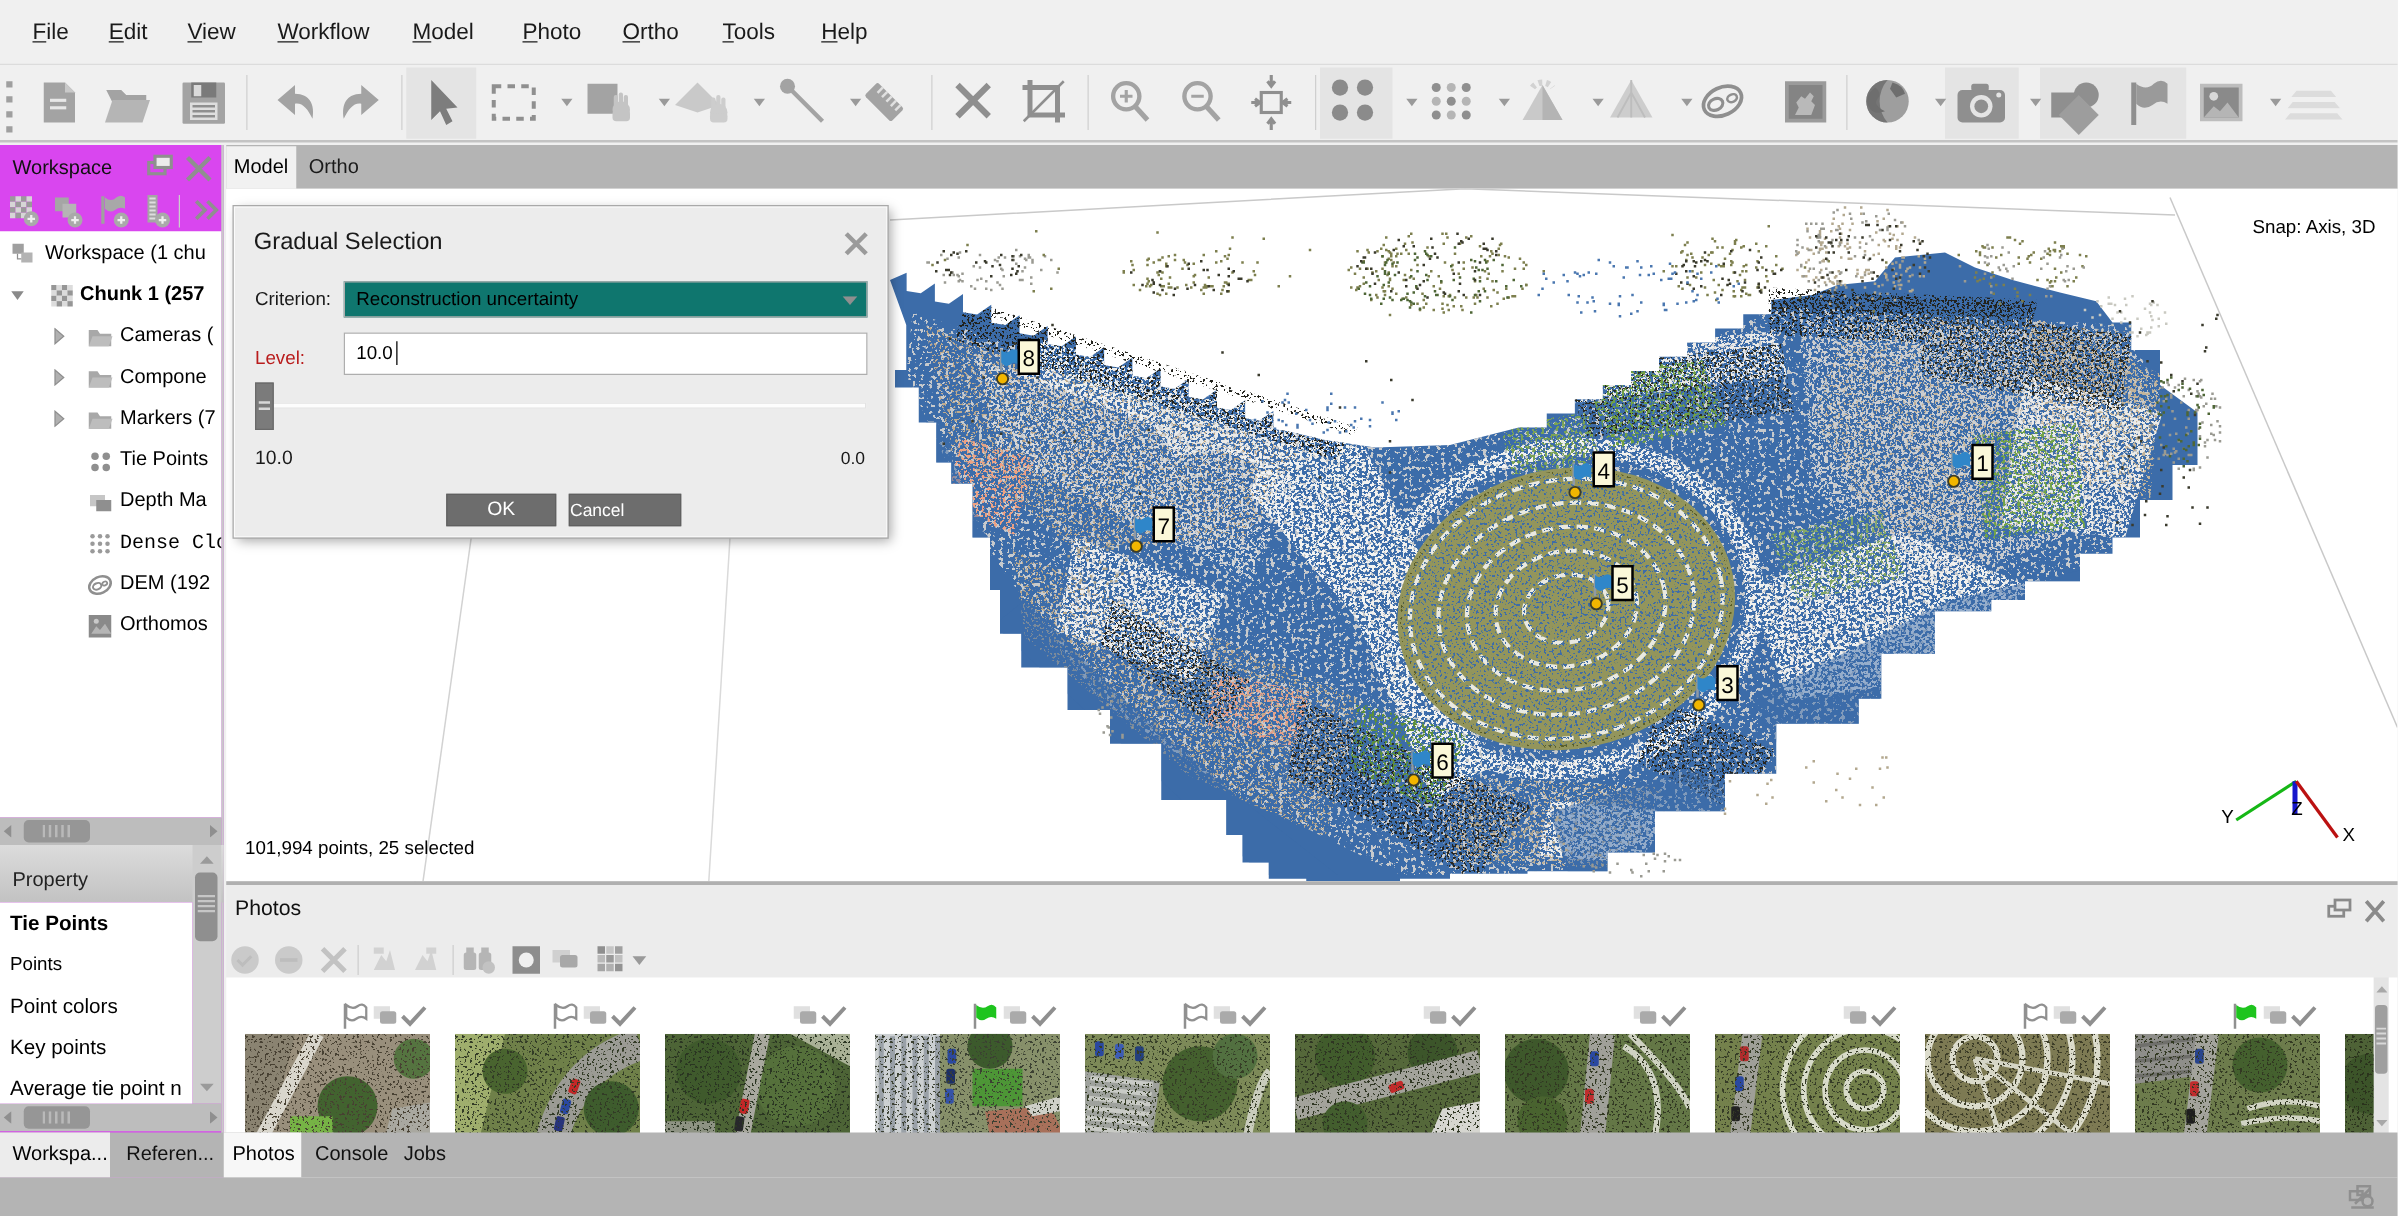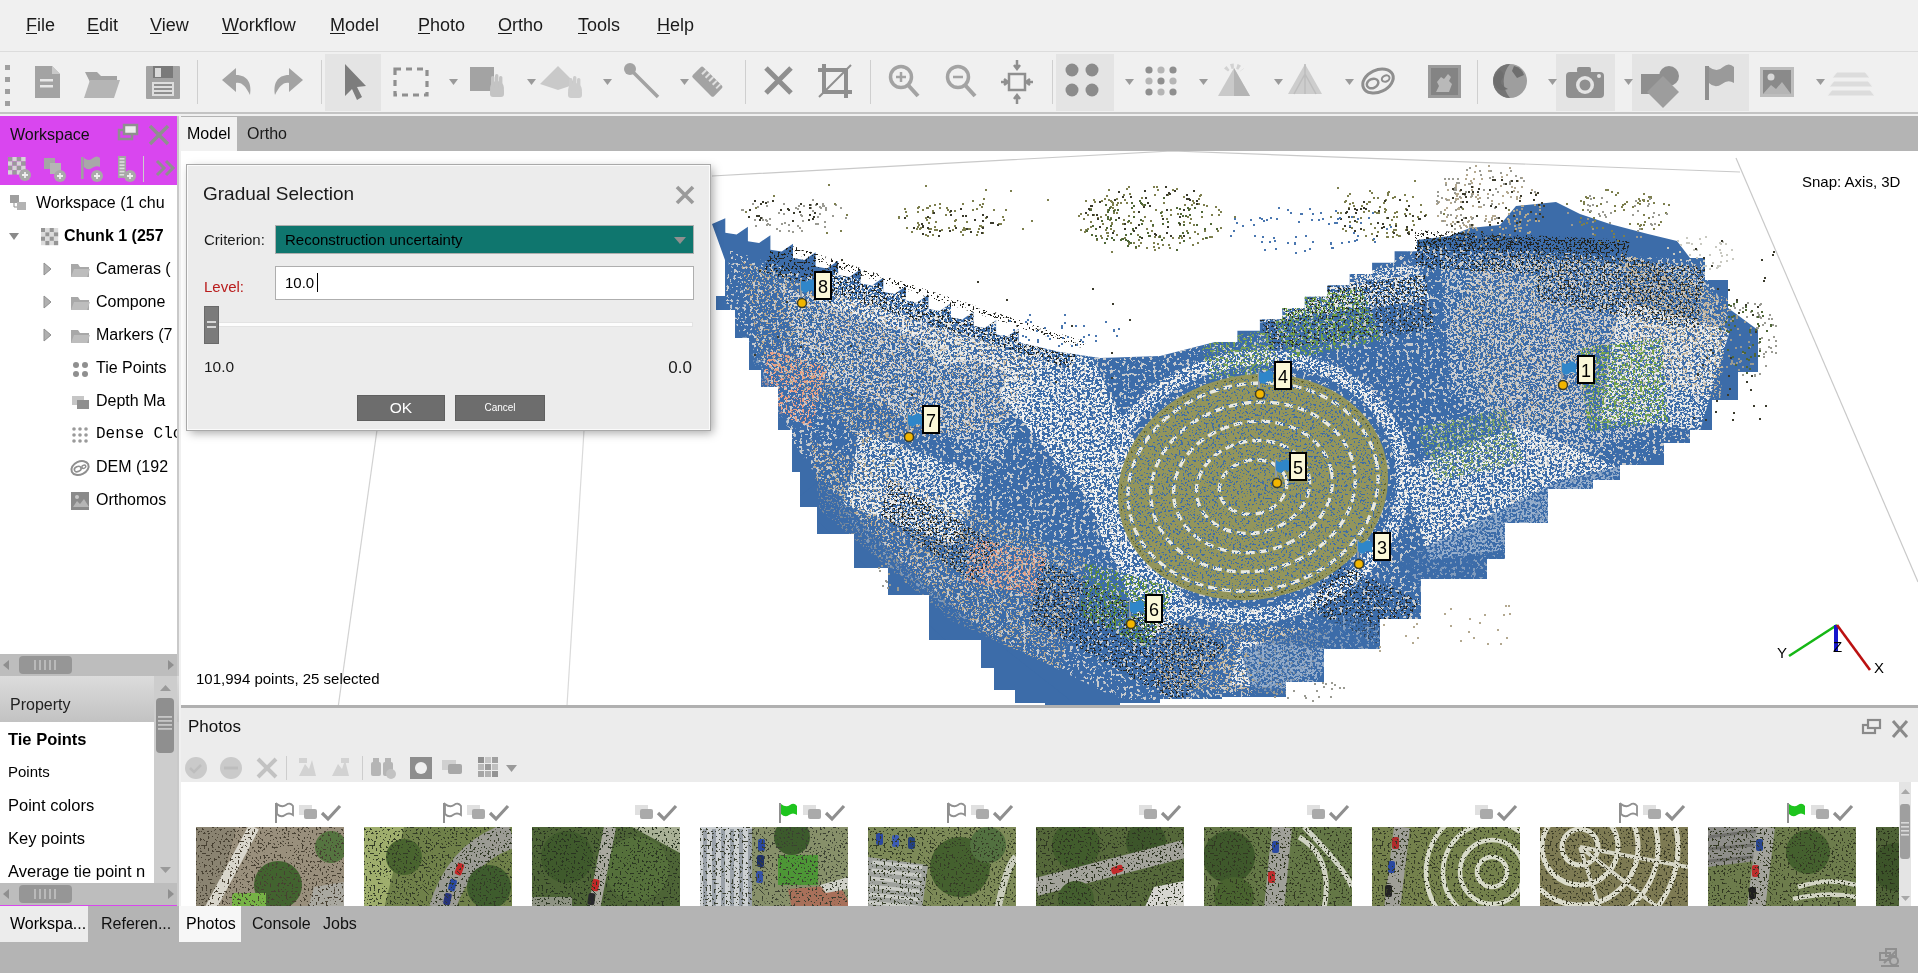--- a/index.html
+++ b/index.html
@@ -958,15 +958,15 @@
 <div class="abs" style="left:87px;top:100px;width:419px;height:34px;background:#fff;border:1px solid #aeaeae">
 <span class="abs" style="left:9px;top:7px;font-size:15px;color:#000">10.0</span>
 <div class="abs" style="left:41px;top:6px;width:1px;height:19px;background:#000"></div>
     </div>
 <div class="abs" style="left:18px;top:156px;width:487px;height:5px;background:#fdfdfd;border:1px solid #e3e3e3"></div>
 <div class="abs" style="left:16px;top:140px;width:15px;height:38px;background:#7b7b7b;border:1px solid #6a6a6a">
 <div class="abs" style="left:2px;top:14px;width:9px;height:2px;background:#d7d7d7"></div>
 <div class="abs" style="left:2px;top:19px;width:9px;height:2px;background:#d7d7d7"></div>
     </div>
 <span class="abs" style="left:16px;top:192px;font-size:15.5px;color:#1a1a1a">10.0</span>
-<span class="abs" style="right:17px;top:192px;font-size:17px;color:#1a1a1a">0.0</span>
+<span class="abs" style="right:17px;top:192px;font-size:14px;color:#1a1a1a">0.0</span>
 <div class="abs" style="left:169px;top:229px;width:88px;height:26px;background:#6d6d6d;border:1px solid #606060;color:#fff;font-size:15.5px;text-align:center;line-height:24px">OK</div>
-<div class="abs" style="left:267px;top:229px;width:90px;height:26px;background:#6d6d6d;border:1px solid #606060;color:#fff;font-size:10px;text-align:center;line-height:24px">Cancel</div>
+<div class="abs" style="left:267px;top:229px;width:90px;height:26px;background:#6d6d6d;border:1px solid #606060;color:#fff;font-size:14px;line-height:24px">Cancel</div>
 </div>
 </body></html>

